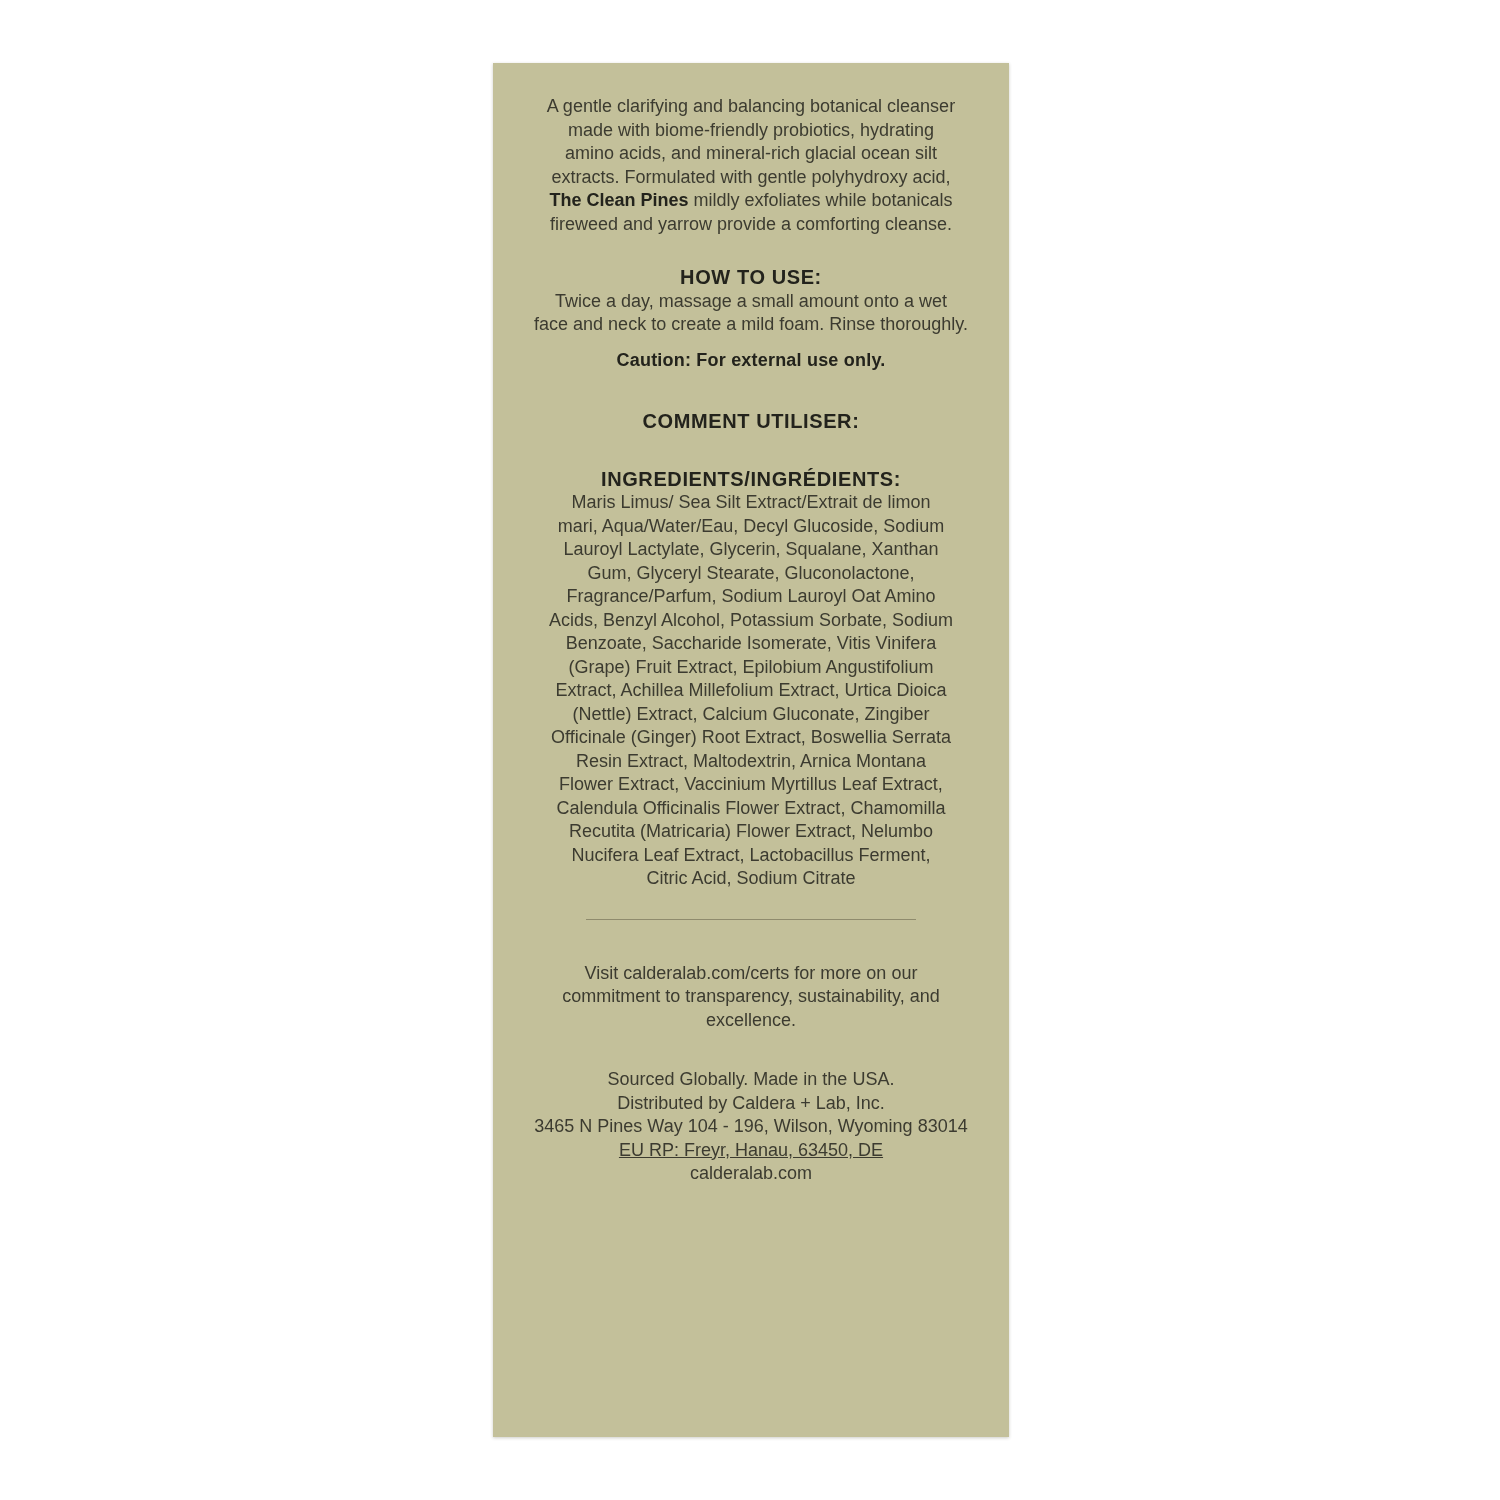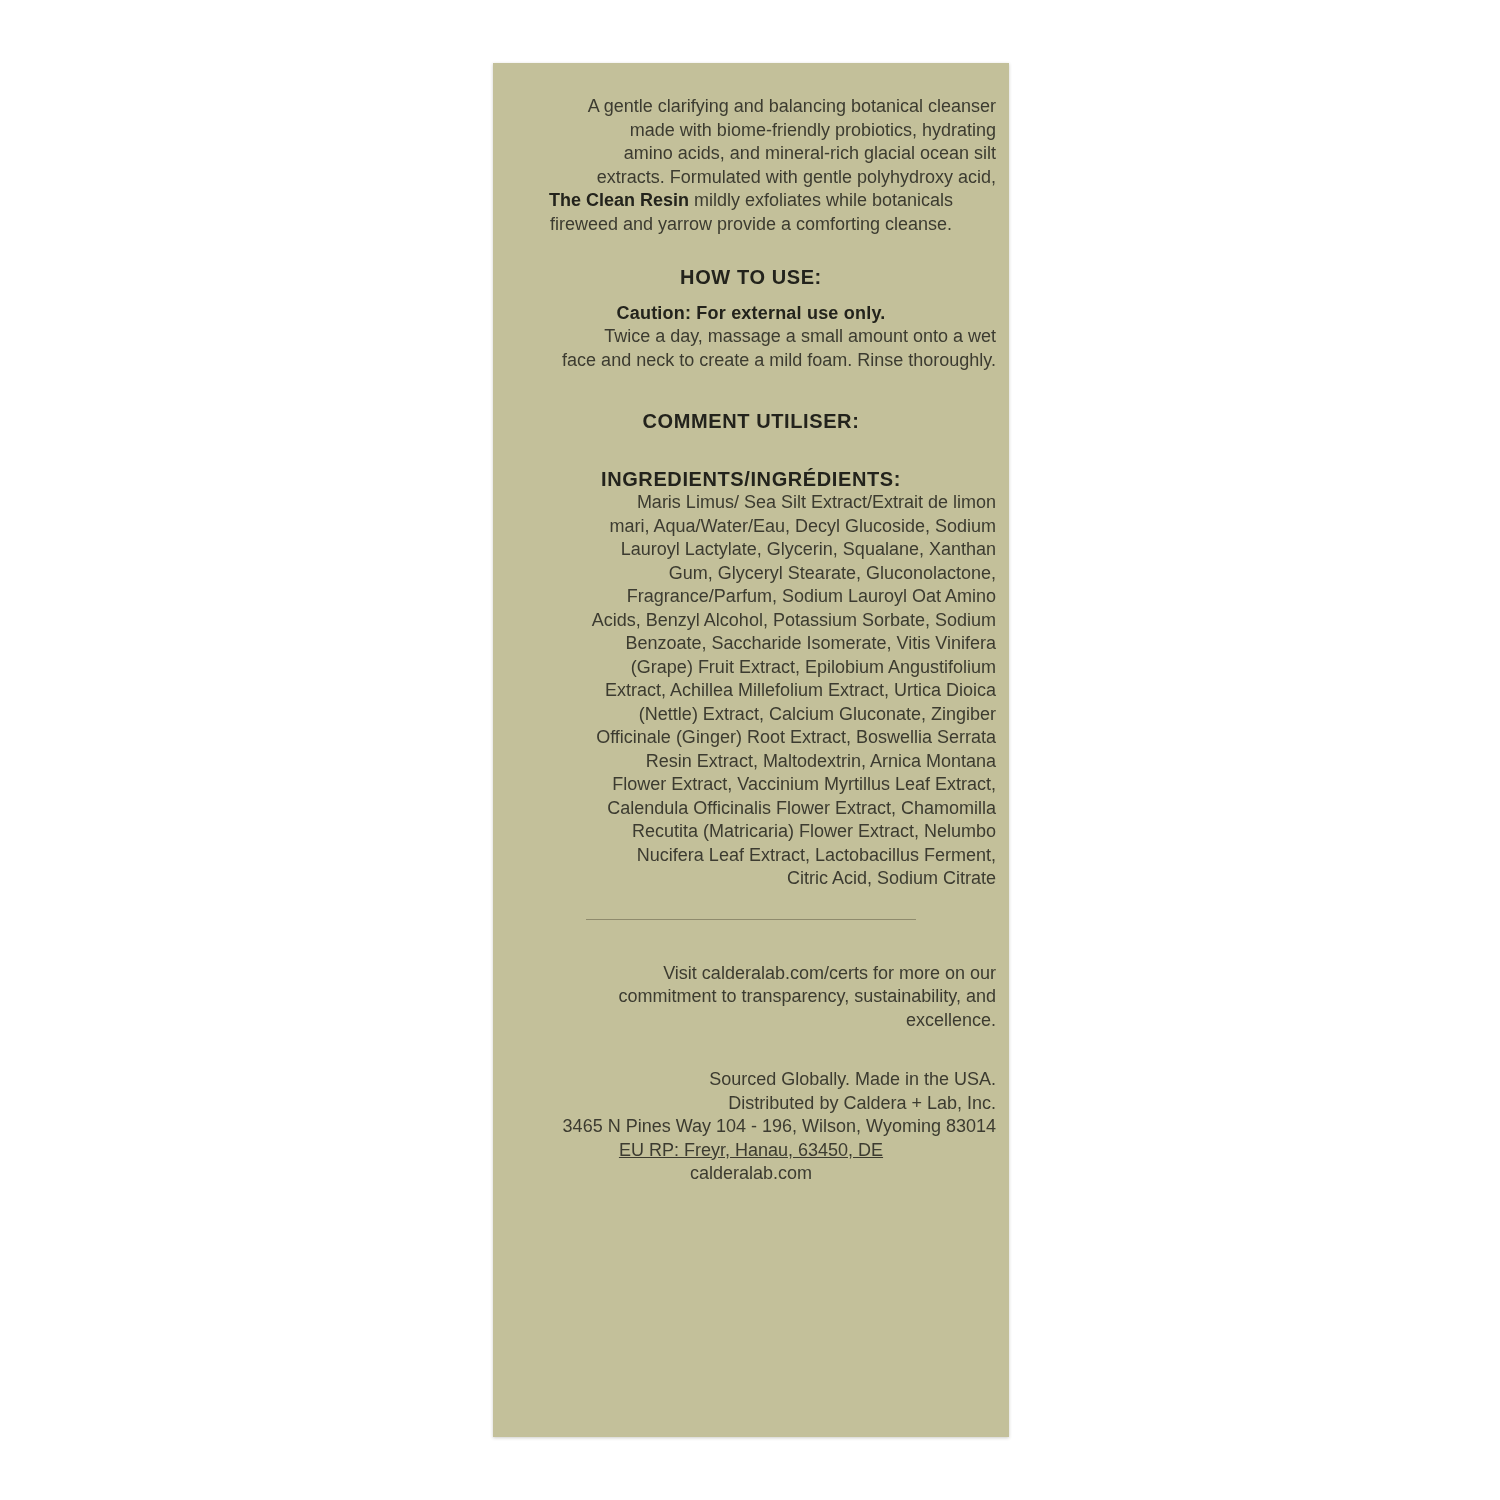--- a/index.html
+++ b/index.html
@@ -22,21 +22,21 @@
     box-sizing: border-box;
     padding: 32px 13px 0 13px;
     background: #c3c09a;
     box-shadow: 0 1px 3px rgba(60,60,40,0.25);
     color: #3c3b30;
     font-size: 18px;
     line-height: 23.5px;
     text-align: center;
   }
   .para { margin: 0; }
-  .prelines { display: block; white-space: pre-line; text-align: right; }
+  .prelines { display: block; white-space: pre-line; }
   .line { display: block; }
   .hd {
     margin: 0;
     font-size: 20px;
     font-weight: 700;
     letter-spacing: 0.6px;
     color: #23231c;
     line-height: 23.5px;
   }
   strong, .bold { font-weight: 700; color: #23231c; }
@@ -62,28 +62,28 @@
 </head>
 <body>
 
 <div class="panel">
 
   <p class="para">
     <span class="prelines">A gentle clarifying and balancing botanical cleanser
 made with biome-friendly probiotics, hydrating
 amino acids, and mineral-rich glacial ocean silt
 extracts. Formulated with gentle polyhydroxy acid,</span>
-    <span class="line"><strong>The Clean Resin</strong><span> mildly exfoliates while botanicals</span></span>
+    <span class="line"><strong>The Clean Pines</strong><span> mildly exfoliates while botanicals</span></span>
     <span class="line">fireweed and yarrow provide a comforting cleanse.</span>
   </p>
 
   <h3 class="hd hd-how">HOW TO USE:</h3>
-  <p class="para caution">Caution: For external use only.</p>
   <p class="para prelines">Twice a day, massage a small amount onto a wet
 face and neck to create a mild foam. Rinse thoroughly.</p>
+  <p class="para caution">Caution: For external use only.</p>
 
   <h3 class="hd hd-fr">COMMENT UTILISER:</h3>
 
   <h3 class="hd hd-ing">INGREDIENTS/INGRÉDIENTS:</h3>
   <p class="para prelines">Maris Limus/ Sea Silt Extract/Extrait de limon
 mari, Aqua/Water/Eau, Decyl Glucoside, Sodium
 Lauroyl Lactylate, Glycerin, Squalane, Xanthan
 Gum, Glyceryl Stearate, Gluconolactone,
 Fragrance/Parfum, Sodium Lauroyl Oat Amino
 Acids, Benzyl Alcohol, Potassium Sorbate, Sodium

